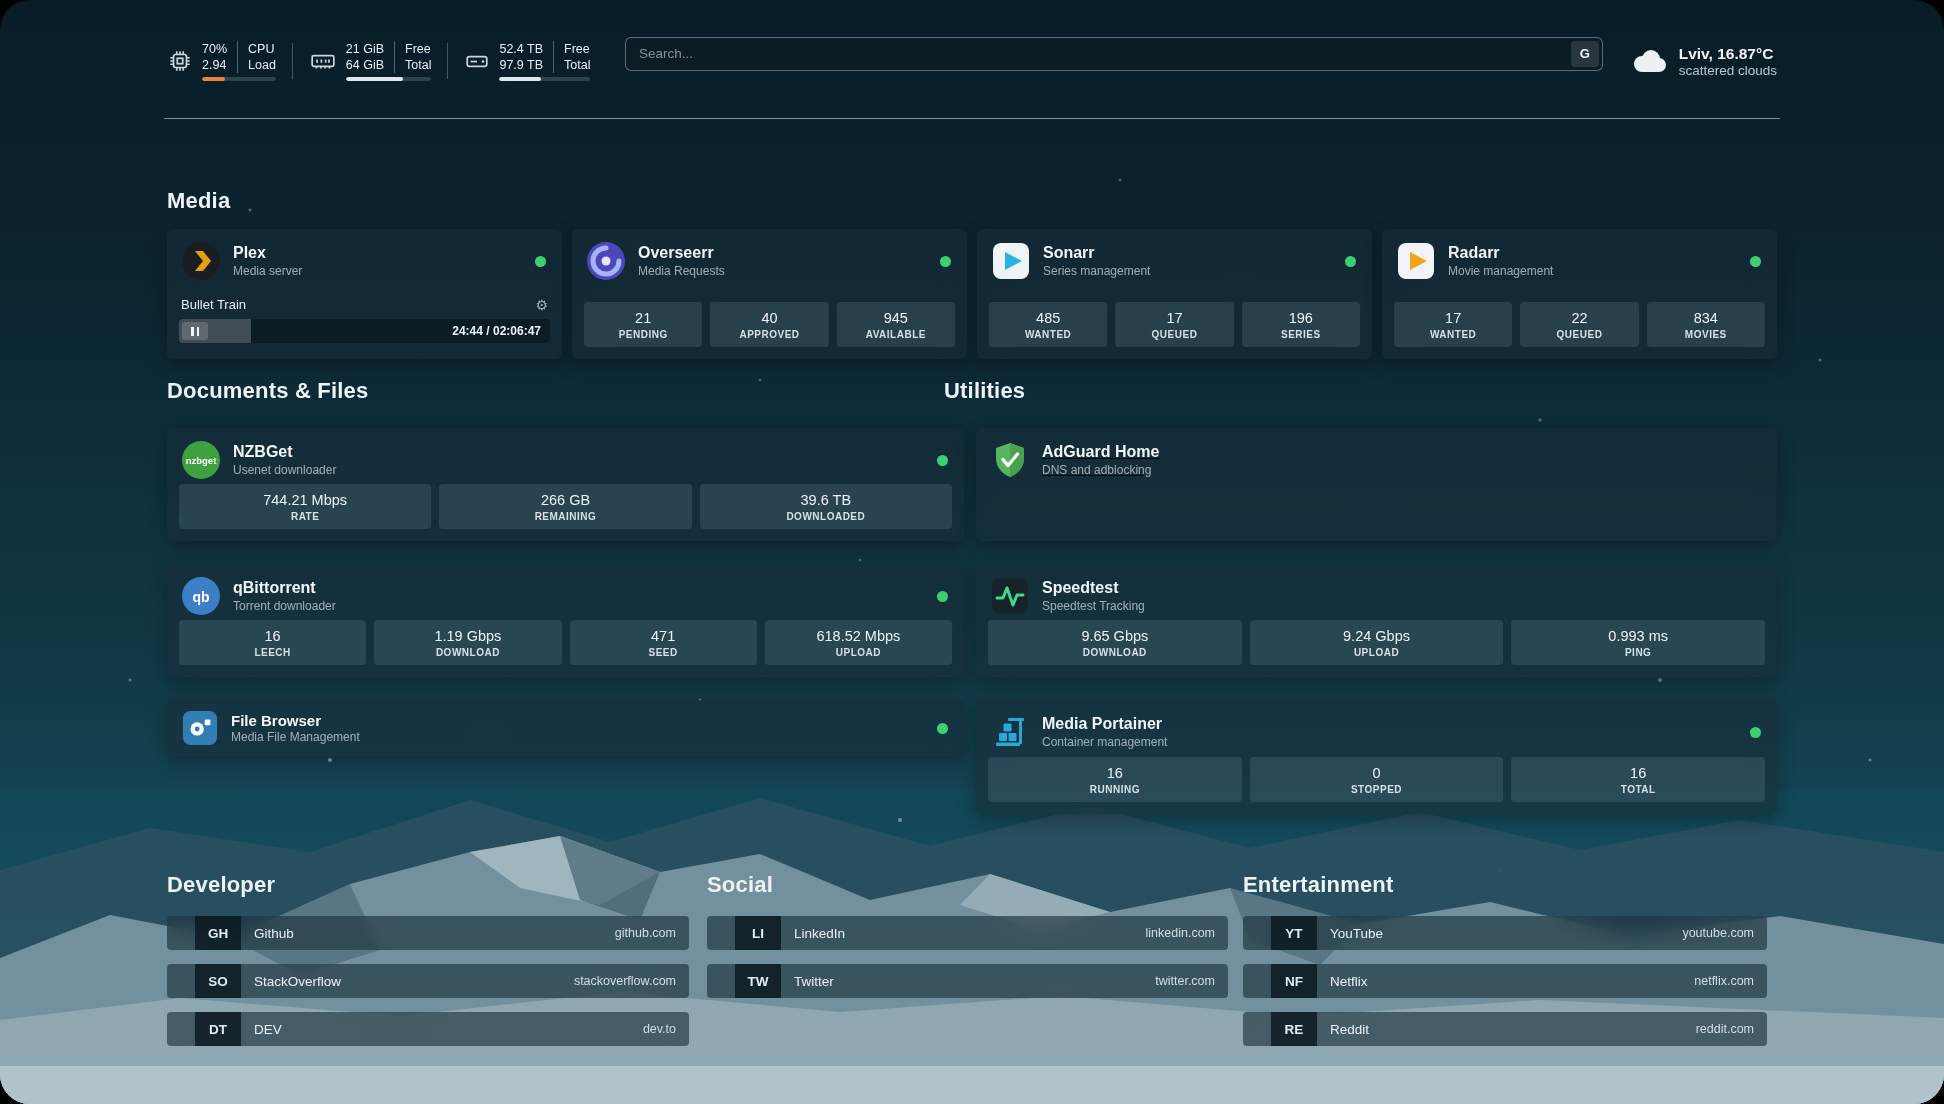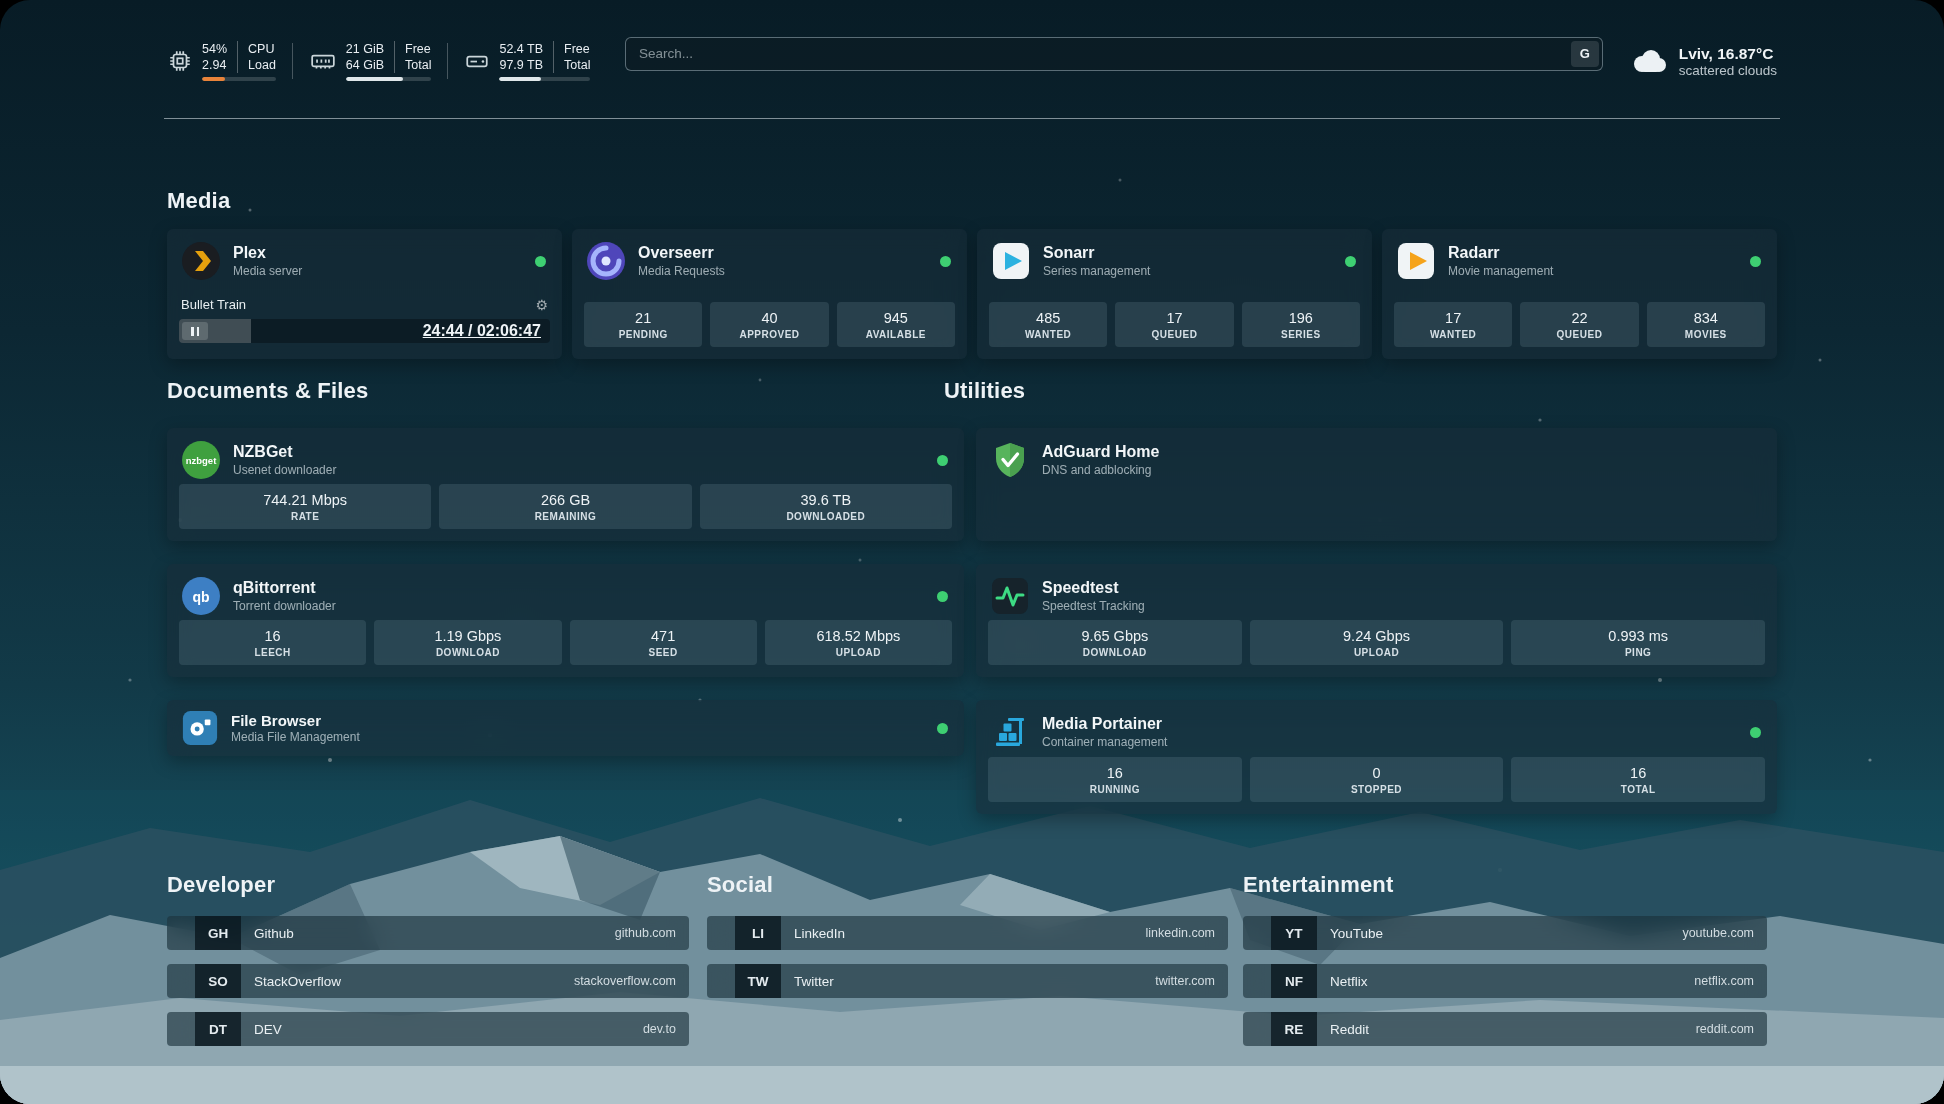--- a/index.html
+++ b/index.html
@@ -63,34 +63,34 @@
   .stat-val { font-size:14.5px; color:#eef3f6; }
   .stat-lab { font-size:10px; font-weight:700; letter-spacing:.5px; color:#d6e0e6; }
 
   .media-row { position:absolute; left:167px; top:229px; width:1610px; height:130px; display:flex; gap:10px;justify-content:center; }
   .media-row .card { flex:1; }
 
   .abs-card { position:absolute; }
   .card-nzbget   { left:167px; top:428px; width:797px; height:113px; }
   .card-qbit     { left:167px; top:564px; width:797px; height:113px; }
   .card-fb       { left:167px; top:700px; width:797px; height:56px; flex-direction:row; align-items:center; padding:0 16px 0 14px; gap:12px; }
-  .card-adguard  { left:976px; top:428px; width:801px; height:113px; }
+  .card-adguard  { left:976px; top:428px; width:801px; height:113px;text-decoration:underline; }
   .card-speed    { left:976px; top:564px; width:801px; height:113px; }
   .card-port     { left:976px; top:700px; width:801px; height:114px; }
 
   
   .plex-body { padding:0 12px; margin-top:16px; }
   .np-row { display:flex; align-items:center; font-size:13px; color:#e8eef1; margin-bottom:7px; padding:0 2px; }
   .gear { margin-left:auto; font-size:14px; color:rgba(255,255,255,.6); cursor:pointer; line-height:1; }
   .player-track { position:relative; height:24px; background:rgba(8,19,25,.55); border-radius:4px; overflow:hidden; display:flex; align-items:center; }
   .player-fill { position:absolute; left:0; top:0; height:100%; }
   .pause-btn { position:relative; z-index:2; width:26px; height:18px; margin-left:3px; border-radius:3px;
                background:rgba(255,255,255,.16); display:flex; align-items:center; justify-content:center; gap:3px; cursor:pointer; }
   .pause-btn i { display:block; width:2.5px; height:9px; background:#eef3f6; }
-  .player-time { position:absolute; right:9px; top:50%; transform:translateY(-50%); font-size:16px; font-weight:600; color:#eef3f6; z-index:2;text-decoration:underline; }
+  .player-time { position:absolute; right:9px; top:50%; transform:translateY(-50%); font-size:12px; font-weight:600; color:#eef3f6; z-index:2; }
 
   
   .bm-col { position:absolute; top:916px; display:flex; flex-direction:column; gap:14px; }
   .col-dev { left:167px; width:522px; }
   .col-social { left:707px; width:521px; }
   .col-ent { left:1243px; width:524px; }
   .bm-row { display:flex; align-items:center; height:34px; background:rgba(25,46,57,.62); border-radius:4px;
             overflow:hidden; backdrop-filter:blur(10px); cursor:pointer; }
   .bm-abbr { width:46px; height:100%; background:rgba(9,22,29,.78); color:#e4ebef; font-size:13.5px; font-weight:700;
              display:flex; align-items:center; justify-content:center; flex:none;margin-left:28px; }
@@ -145,21 +145,21 @@
 
       <div class="monitor">
         <svg class="mon-icon" width="26" height="26" viewBox="0 0 24 24" fill="none" stroke="#dce6ea" stroke-width="1.6">
           <rect x="6" y="6" width="12" height="12" rx="2"></rect>
             <rect x="9.5" y="9.5" width="5" height="5"></rect>
           <path d="M9 6V3M12 6V3M15 6V3M9 21v-3M12 21v-3M15 21v-3M6 9H3M6 12H3M6 15H3M21 9h-3M21 12h-3M21 15h-3"></path>
         </svg>
         <div class="mon-body">
           <div class="mon-text">
             <div class="mon-col vals">
-              <span>54%</span>
+              <span>70%</span>
               <span>2.94</span>
             </div>
             <div class="mon-col labs">
               <span>CPU</span>
               <span>Load</span>
             </div>
           </div>
           <div class="mon-bar">
             <div class="mon-fill" style="width: 31%; background: rgb(232, 131, 58);"></div>
           </div>

